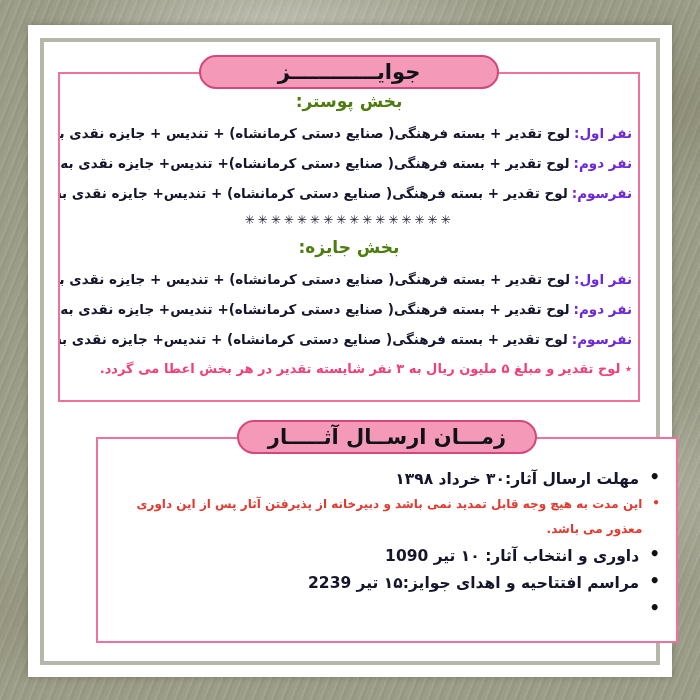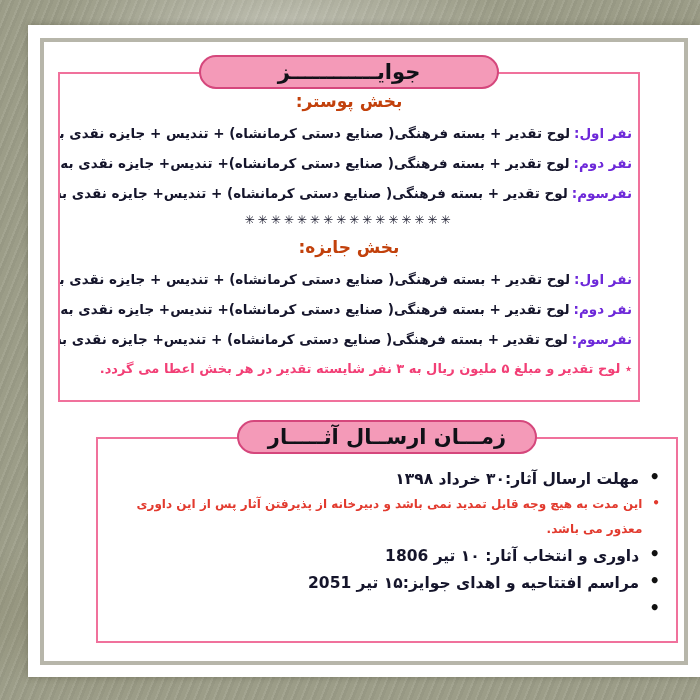--- a/index.html
+++ b/index.html
@@ -11,21 +11,20 @@
       radial-gradient(220px 120px at 15% 88%, rgba(120,115,85,0.35), rgba(120,115,85,0) 70%),
       radial-gradient(260px 140px at 90% 70%, rgba(255,255,255,0.18), rgba(255,255,255,0) 70%),
       radial-gradient(300px 110px at 40% 4%, rgba(255,255,255,0.35), rgba(255,255,255,0) 75%),
       radial-gradient(240px 150px at 97% 15%, rgba(90,88,60,0.20), rgba(90,88,60,0) 70%),
       repeating-linear-gradient(112deg, rgba(255,255,255,0.07) 0 2px, rgba(0,0,0,0.03) 2px 5px, rgba(255,255,255,0) 5px 9px);
   }
   .card{
     position:absolute;left:28px;top:25px;width:644px;height:652px;
     background:#ffffff;
     box-shadow:0 0 6px rgba(60,60,40,0.35);
-    padding-left:28px;
   }
   .frame{
     position:absolute;left:12px;top:13px;right:12px;bottom:12px;
     border:4px solid #b7b6aa;pointer-events:none;
   }
   .section{
     position:absolute;left:30px;width:578px;
     border:2px solid #f0719c;background:#ffffff;
   }
   .section.prizes-box{top:47px;height:326px;}
@@ -33,21 +32,21 @@
   .pill{
     position:absolute;top:-19px;left:50%;transform:translateX(-50%);
     min-width:300px;height:34px;border-radius:18px;
     background:#f49ab8;border:2px solid #d5477c;
     display:flex;align-items:center;justify-content:center;
     font-size:21px;font-weight:bold;color:#111118;
     direction:rtl;white-space:nowrap;padding:0 18px;box-sizing:border-box;
   }
   .sec-inner{padding:12px 6px 0;direction:rtl;overflow:hidden;}
   .sub-heading{
-    text-align:center;color:#c2410c;font-weight:bold;font-size:17px;
+    text-align:center;color:#4d7c0f;font-weight:bold;font-size:17px;
     line-height:26px;margin:2px 0 4px;
   }
   .prize-line{
     text-align:center;font-size:13.5px;font-weight:bold;color:#15152b;
     line-height:30px;white-space:nowrap;direction:rtl;
   }
   .prize-label{color:#6d28d9;margin-left:4px;}
   .separator-row{
     text-align:center;color:#1a1a2e;font-size:12px;letter-spacing:3px;
     line-height:24px;font-weight:bold;
@@ -116,26 +115,26 @@
         <span>مهلت ارسال آثار:۳۰ خرداد ۱۳۹۸</span>
       </div>
 
       <div class="sched-item warning">
         <span class="dot">•</span>
         <span>این مدت به هیچ وجه قابل تمدید نمی باشد و دبیرخانه از پذیرفتن آثار پس از این داوری معذور می باشد.</span>
       </div>
 
       <div class="sched-item">
         <span class="dot">•</span>
-        <span>داوری و انتخاب آثار: ۱۰ تیر 1806</span>
+        <span>داوری و انتخاب آثار: ۱۰ تیر 1090</span>
       </div>
 
       <div class="sched-item">
         <span class="dot">•</span>
-        <span>مراسم افتتاحیه و اهدای جوایز:۱۵ تیر 2051</span>
+        <span>مراسم افتتاحیه و اهدای جوایز:۱۵ تیر 2239</span>
       </div>
 
       <div class="sched-item">
         <span class="dot">•</span>
       </div>
 
     </div>
   </div>
 </div>
 

